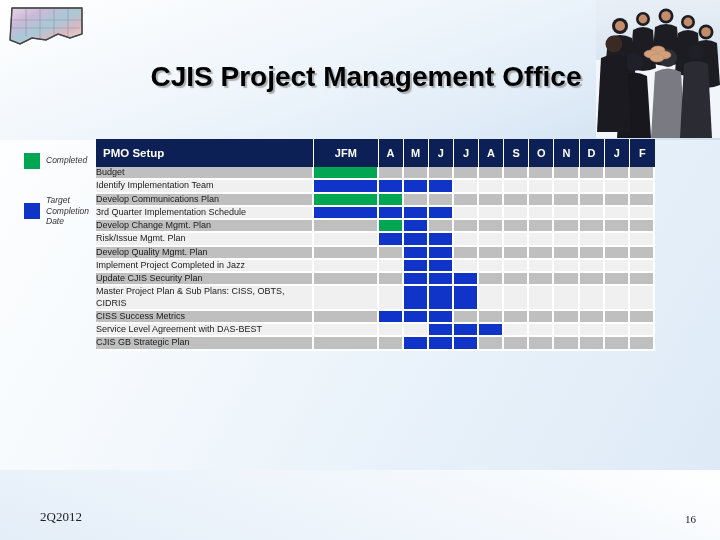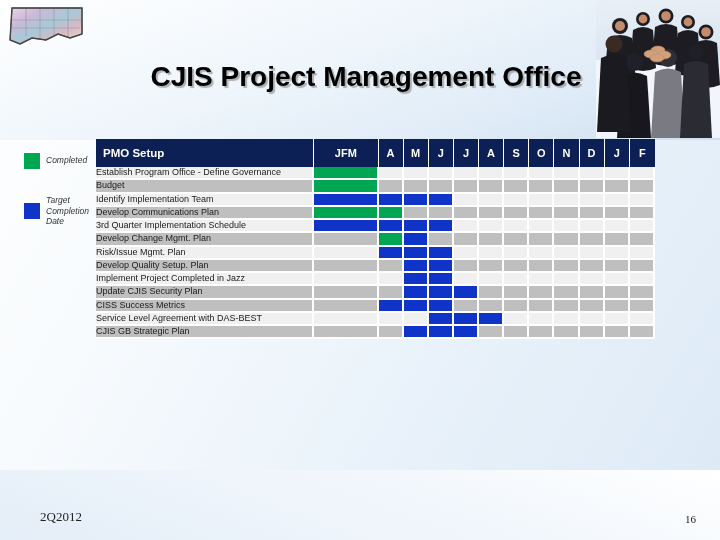--- a/index.html
+++ b/index.html
@@ -269,35 +269,20 @@
         <th>A</th>
         <th>S</th>
         <th>O</th>
         <th>N</th>
         <th>D</th>
         <th>J</th>
         <th>F</th>
       </tr>
   </thead>
   <tbody id="gantt-body">
-      <tr class="odd">
-        <td class="task-cell">Establish Program Office  - Define Governance</td>
-        <td class="mcell fill-green"></td>
-        <td class="mcell"></td>
-        <td class="mcell"></td>
-        <td class="mcell"></td>
-        <td class="mcell"></td>
-        <td class="mcell"></td>
-        <td class="mcell"></td>
-        <td class="mcell"></td>
-        <td class="mcell"></td>
-        <td class="mcell"></td>
-        <td class="mcell"></td>
-        <td class="mcell"></td>
-      </tr>
       <tr class="even">
         <td class="task-cell">Budget</td>
         <td class="mcell fill-green"></td>
         <td class="mcell"></td>
         <td class="mcell"></td>
         <td class="mcell"></td>
         <td class="mcell"></td>
         <td class="mcell"></td>
         <td class="mcell"></td>
         <td class="mcell"></td>
@@ -375,21 +360,21 @@
         <td class="mcell"></td>
         <td class="mcell"></td>
         <td class="mcell"></td>
         <td class="mcell"></td>
         <td class="mcell"></td>
         <td class="mcell"></td>
         <td class="mcell"></td>
         <td class="mcell"></td>
       </tr>
       <tr class="even">
-        <td class="task-cell">Develop Quality Setup. Plan</td>
+        <td class="task-cell">Develop Quality Mgmt. Plan</td>
         <td class="mcell"></td>
         <td class="mcell"></td>
         <td class="mcell fill-blue"></td>
         <td class="mcell fill-blue"></td>
         <td class="mcell"></td>
         <td class="mcell"></td>
         <td class="mcell"></td>
         <td class="mcell"></td>
         <td class="mcell"></td>
         <td class="mcell"></td>
@@ -406,20 +391,35 @@
         <td class="mcell"></td>
         <td class="mcell"></td>
         <td class="mcell"></td>
         <td class="mcell"></td>
         <td class="mcell"></td>
         <td class="mcell"></td>
         <td class="mcell"></td>
       </tr>
       <tr class="even">
         <td class="task-cell">Update CJIS Security Plan</td>
+        <td class="mcell"></td>
+        <td class="mcell"></td>
+        <td class="mcell fill-blue"></td>
+        <td class="mcell fill-blue"></td>
+        <td class="mcell fill-blue"></td>
+        <td class="mcell"></td>
+        <td class="mcell"></td>
+        <td class="mcell"></td>
+        <td class="mcell"></td>
+        <td class="mcell"></td>
+        <td class="mcell"></td>
+        <td class="mcell"></td>
+      </tr>
+      <tr class="odd">
+        <td class="task-cell">Master Project Plan &amp; Sub Plans: CISS, OBTS, CIDRIS</td>
         <td class="mcell"></td>
         <td class="mcell"></td>
         <td class="mcell fill-blue"></td>
         <td class="mcell fill-blue"></td>
         <td class="mcell fill-blue"></td>
         <td class="mcell"></td>
         <td class="mcell"></td>
         <td class="mcell"></td>
         <td class="mcell"></td>
         <td class="mcell"></td>

